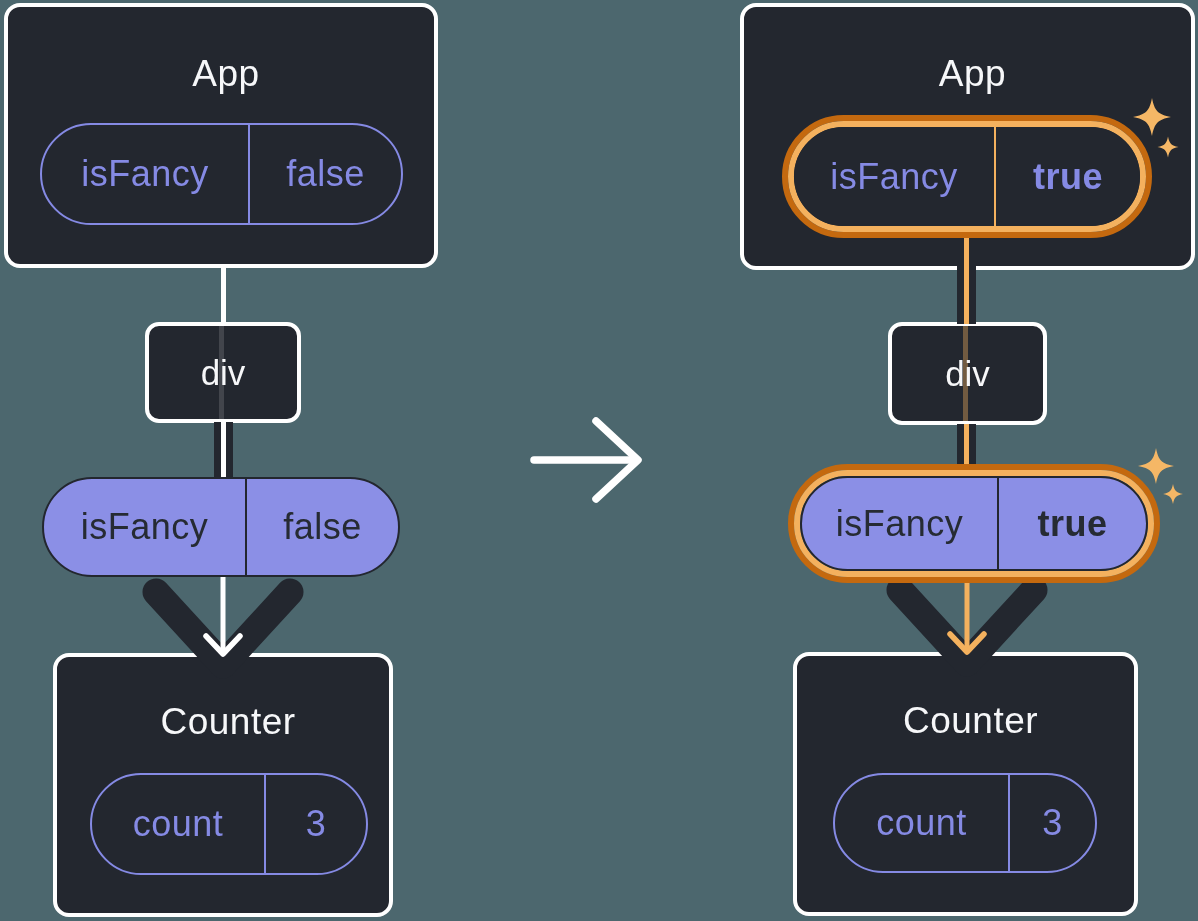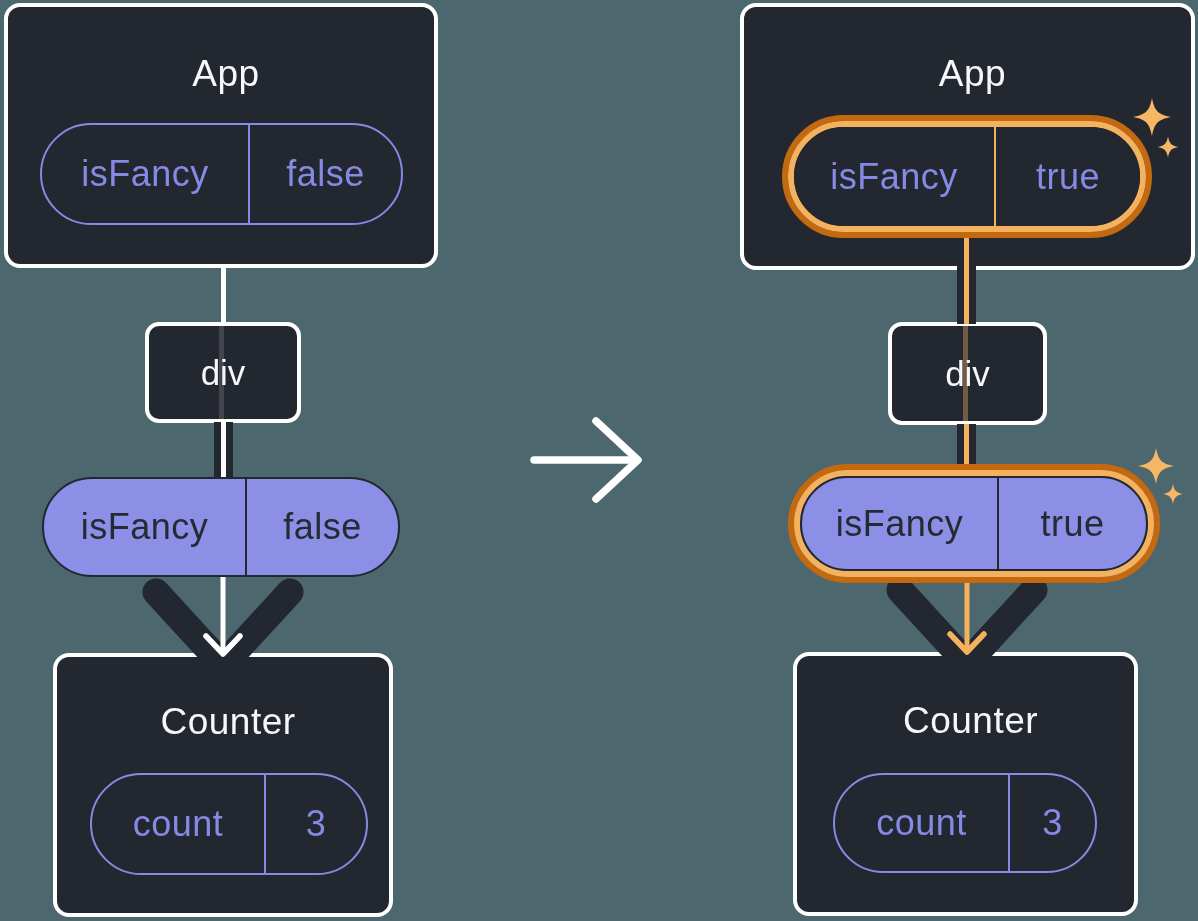--- a/index.html
+++ b/index.html
@@ -76,21 +76,21 @@
     display:flex;align-items:center;justify-content:center;
     font-size:36px;letter-spacing:.5px;
     box-sizing:border-box;
   }
   .core-dark{background:#23272F;}
   .core-dark .cell{color:#858AE4;}
   .core-dark .cell.name{border-right:2.5px solid #F4B15E;}
   .core-purple{background:#8B8FE6;border:2.5px solid #23272F;}
   .core-purple .cell{color:#262B33;}
   .core-purple .cell.name{border-right:2.5px solid #23272F;}
-  .bold-val{font-weight:400;}
+  .bold-val{font-weight:700;}
 
   
   .edge-plain{position:absolute;background:#FFFFFF;z-index:2;}
   .edge-prop{position:absolute;background:#23272F;z-index:2;}
   .edge-prop .core-line{position:absolute;top:0;bottom:0;left:7px;width:5px;}
   .core-white{background:#FFFFFF;}
   .core-orange{background:#F4B15E;}
 
   .div-stripe{position:absolute;top:0;bottom:0;width:5px;}
 

